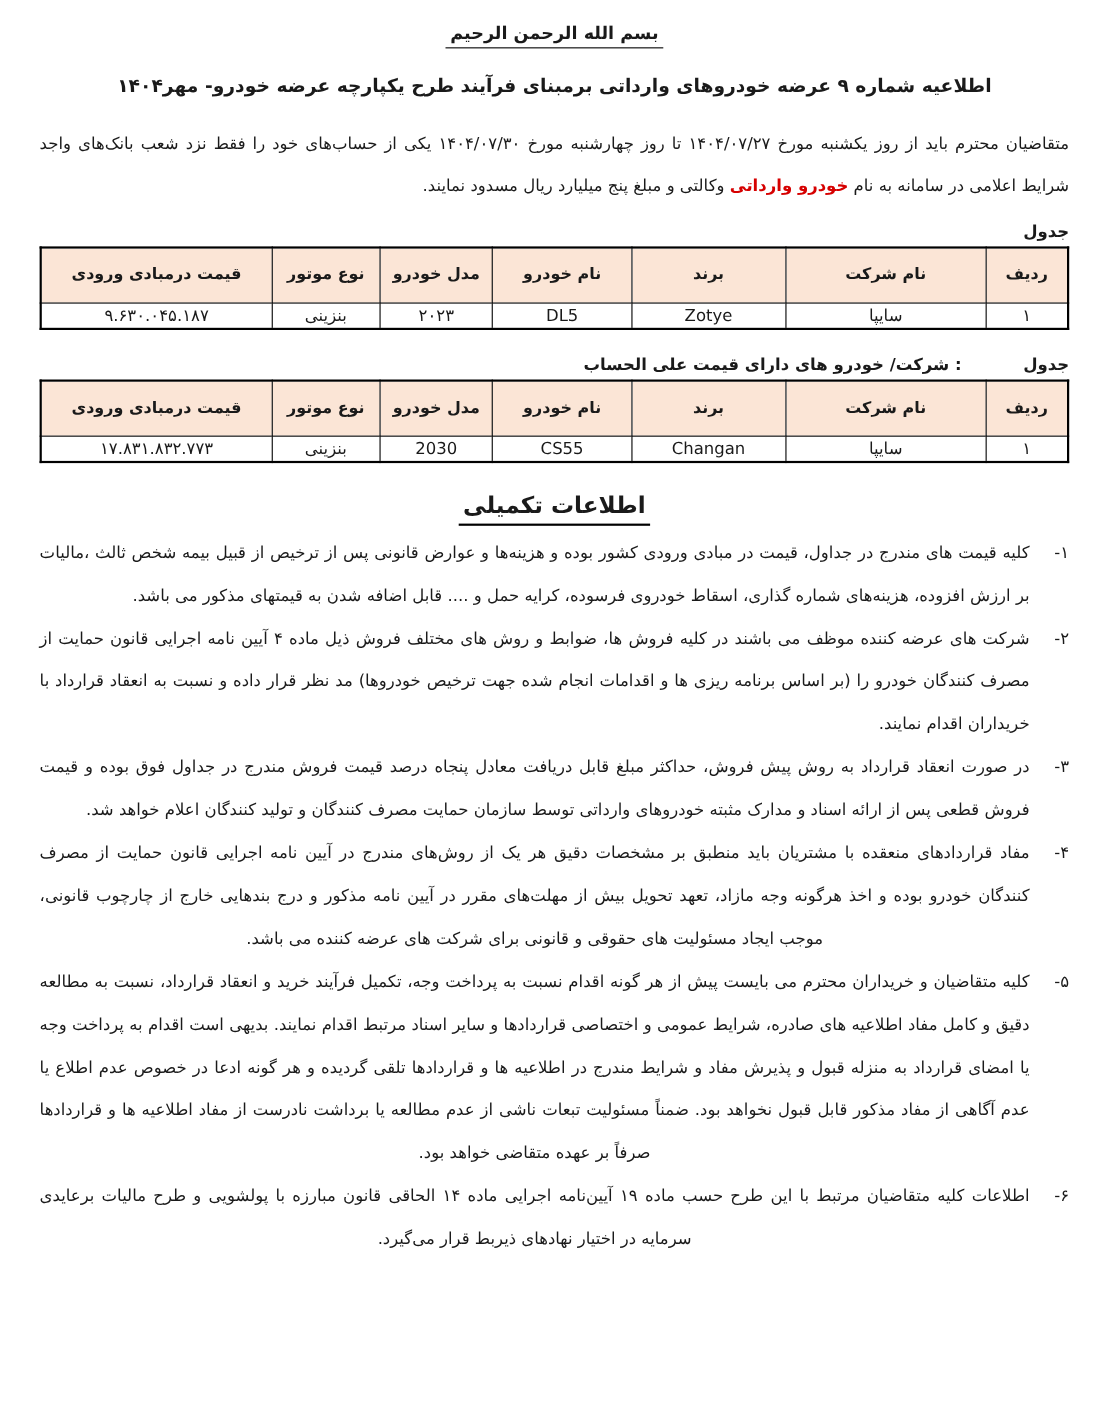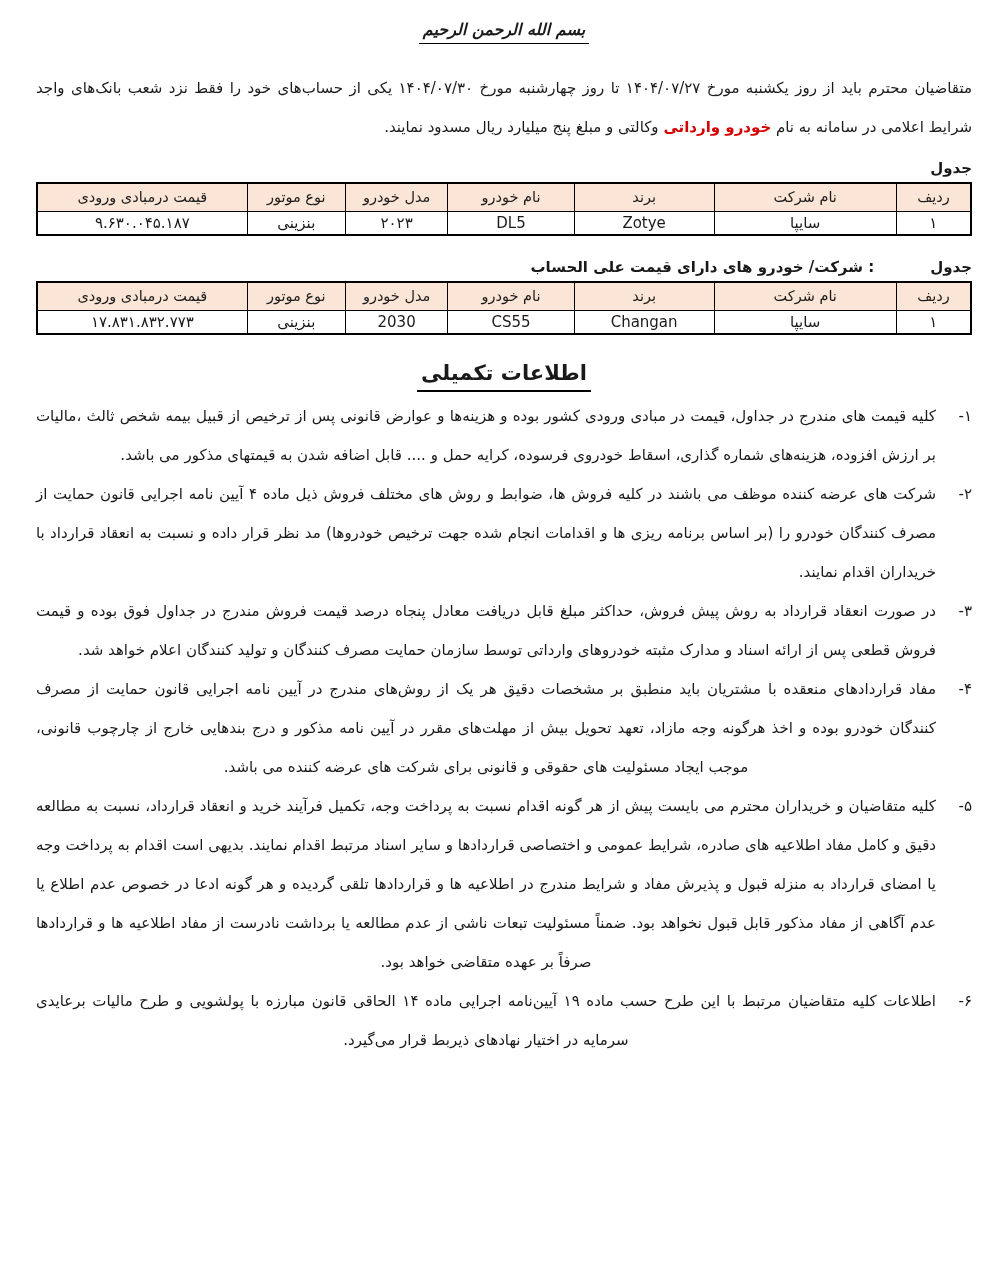--- a/index.html
+++ b/index.html
@@ -11,46 +11,47 @@
   *{box-sizing:border-box;}
   html,body{margin:0;padding:0;background:#ffffff;}
   .page{
     width:1008px;height:1280px;overflow:hidden;
     background:#fff;color:var(--ink);
     direction:rtl;
     padding:10px 36px 0 36px;
     font-family:"DejaVu Sans",sans-serif;
   }
   .bismillah{text-align:center;font-weight:bold;font-size:16px;margin:10px 0 30px;}
-  .bismillah span{border-bottom:1.6px solid #000;padding:0 4px 4px;font-style:italic;}
+  .bismillah span{border-bottom:1.6px solid #000;padding:0 4px 4px;}
   .doc-title{text-align:center;font-weight:bold;font-size:17px;margin:0 0 22px;}
   .para{font-size:15px;line-height:2.6;text-align:justify;text-align-last:right;margin:0 0 6px;}
   .link{color:var(--link);font-weight:bold;text-decoration:none;border-bottom:2px solid var(--link);padding:0 10px 1px;font-size:16.5px;font-family:"DejaVu Sans",sans-serif;}
   .red-bold{color:var(--red);font-weight:bold;}
   .table-caption{display:flex;align-items:baseline;font-weight:bold;font-size:15px;margin:12px 0 5px;column-gap:56px;}
   table.cars-table{width:100%;border-collapse:collapse;table-layout:fixed;border:2px solid #000;}
   table.cars-table th,table.cars-table td{border:1.4px solid #000;text-align:center;vertical-align:middle;padding:0 4px;overflow:hidden;}
-  table.cars-table th{background:var(--hdr-bg);font-weight:normal;font-size:14.5px;height:28px;}
+  table.cars-table th{background:var(--hdr-bg);font-weight:bold;font-size:14.5px;height:50px;}
   table.cars-table td{height:24px;font-size:15px;}
   .supp-heading{text-align:center;font-size:21px;font-weight:bold;margin:26px 0 12px;}
   .supp-heading span{border-bottom:2.2px solid #000;padding:0 4px 5px;}
   .item{display:flex;font-size:15px;line-height:2.6;}
   .item .num{flex:0 0 36px;padding-top:0;}
   .item .txt{flex:1;text-align:justify;text-align-last:right;}
   .item.center-last .txt{text-align-last:center;}
 </style>
 </head>
 <body>
 
 <div class="page">
 
   <div class="bismillah">
     <span>بسم الله الرحمن الرحیم</span>
   </div>
 
+  <div class="doc-title">اطلاعیه شماره ۹ عرضه خودروهای وارداتی برمبنای فرآیند طرح یکپارچه عرضه خودرو-  مهر۱۴۰۴</div>
 
 
   <p class="para"><span>متقاضیان محترم باید از روز یکشنبه مورخ ۱۴۰۴/۰۷/۲۷ تا روز چهارشنبه مورخ ۱۴۰۴/۰۷/۳۰ یکی از حساب‌های خود را فقط نزد شعب بانک‌های واجد شرایط اعلامی در سامانه  به نام </span><span class="red-bold">خودرو وارداتی</span><span> وکالتی و مبلغ پنج میلیارد ریال مسدود نمایند.</span></p>
 
   <div class="table-caption">
     <span>جدول</span>
   </div>
   <table class="cars-table">
     <colgroup>
       <col style="width:8%">

